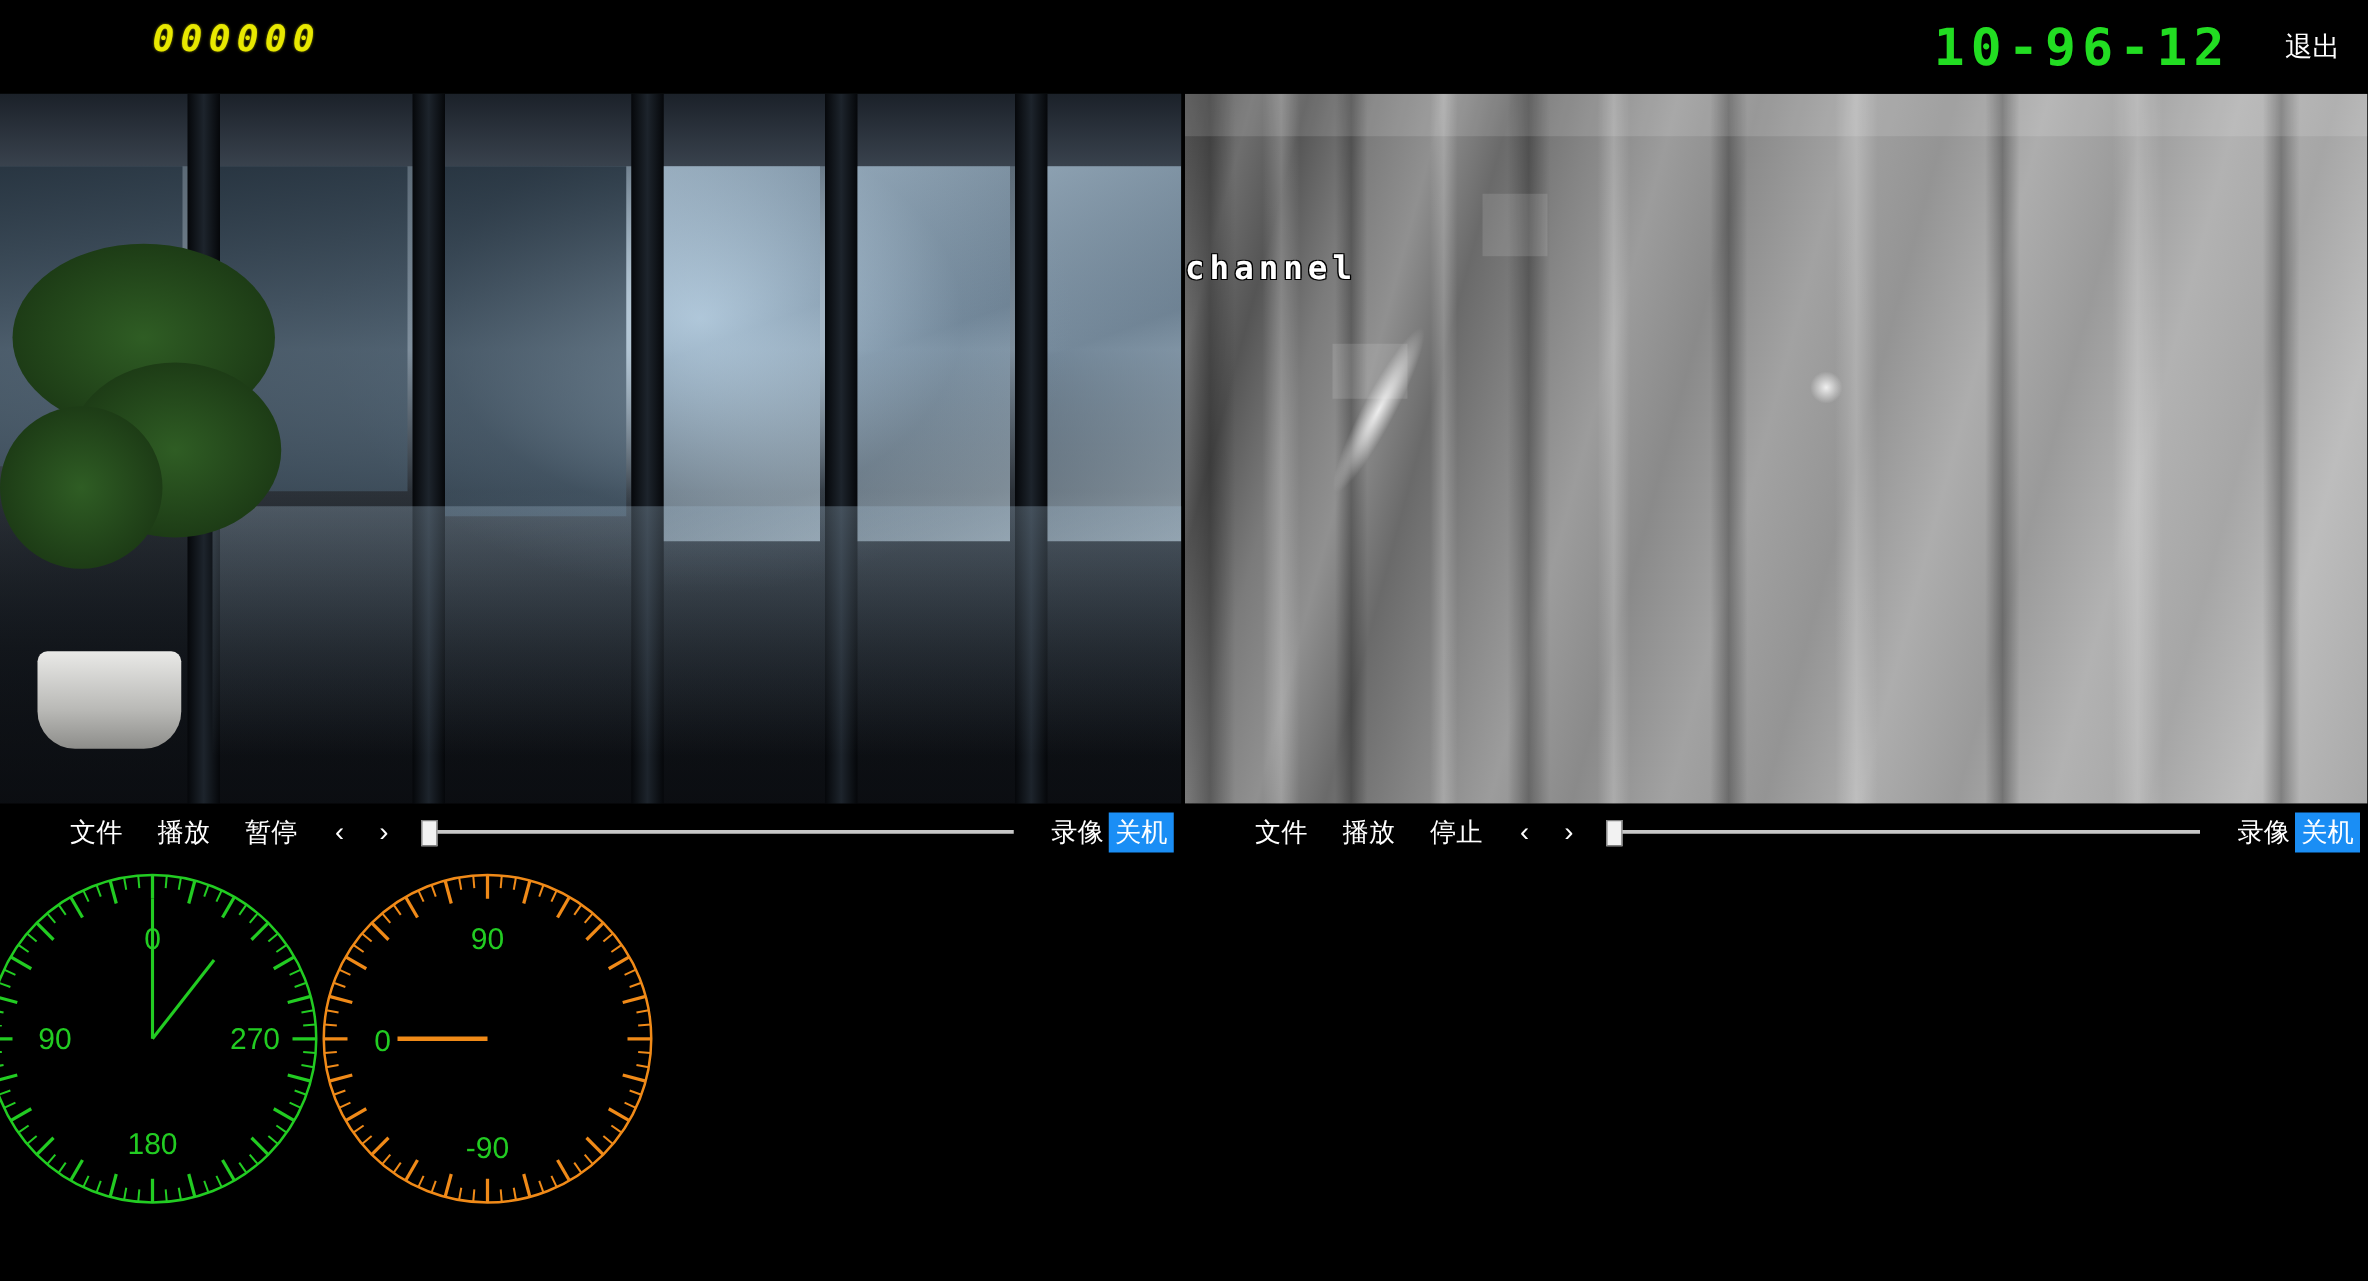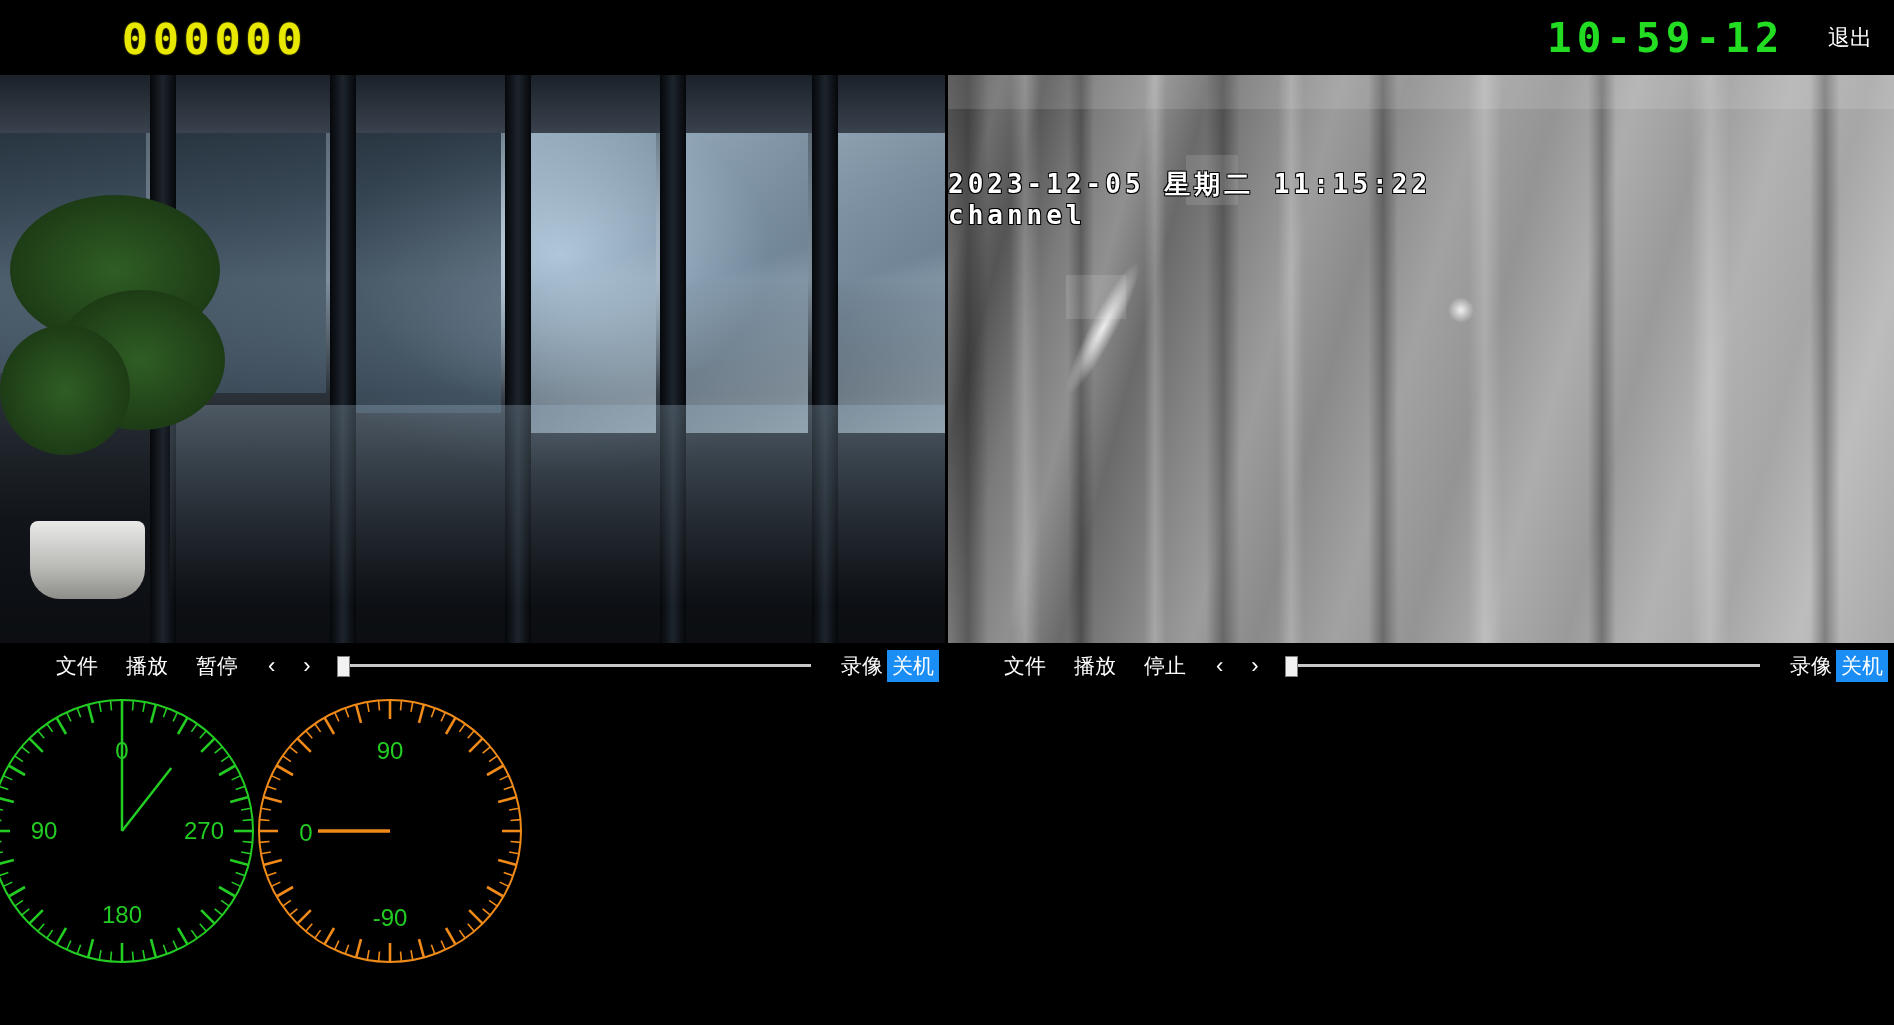--- a/index.html
+++ b/index.html
@@ -17,23 +17,24 @@
   }
   .seg-display {
     position: absolute;
     font-family: "DejaVu Sans Mono", monospace;
     font-weight: bold;
     letter-spacing: 5px;
     white-space: nowrap;
   }
   .seg-counter {
     left: 122px; top: 14px;
-    font-size: 43px;
+    font-size: 29px;
     color: #e8e800;
     text-shadow: 0 0 2px #999900;
+    font-style: italic;
   }
   .seg-date {
     left: 1253px; top: 14px;
     font-size: 41px;
     color: #e8e800;
   }
   .seg-time {
     left: 1547px; top: 14px;
     font-size: 41px;
     color: #22dd22;
@@ -181,21 +182,21 @@
 
   
   .gauge { position: absolute; text-align: center; }
   .gauge svg { display: block; }
 </style>
 </head>
 <body>
 
 <div class="header">
   <div class="seg-display seg-counter">000000</div>
-  <div class="seg-display seg-time">10-59-12</div>
+  <div class="seg-display seg-time">10-96-12</div>
   <div class="exit-btn">退出</div>
 </div>
 
 <div class="video-row">
 
   <div class="video-pane video-left">
     <div class="scene-left">
       <div class="ceiling-beam"></div>
       <div class="col-dark" style="left:150px"></div>
       <div class="col-dark" style="left:330px"></div>
@@ -230,21 +231,20 @@
       <div class="ir-streak" style="left:742px;width:40px"></div>
       <div class="ir-dark" style="left:862px;width:30px"></div>
       <div class="ir-panel" style="left:0px;top:0px;width:946px;height:34px"></div>
       <div class="ir-panel" style="left:118px;top:200px;width:60px;height:44px"></div>
       <div class="ir-panel" style="left:238px;top:80px;width:52px;height:50px"></div>
       <div class="ir-blob" style="left:80px;top:240px;width:150px;height:26px;transform:rotate(-62deg)"></div>
       <div class="ir-blob" style="left:500px;top:222px;width:26px;height:26px"></div>
     </div>
   </div>
 
-  <div class="osd osd-datetime">2023-12-05  星期二  11:15:22</div>
   <div class="osd osd-channel">channel</div>
 </div>
 
 <div class="player-bar bar-left">
   <div class="pb-item first">文件</div>
   <div class="pb-item">播放</div>
   <div class="pb-item">暂停</div>
   <div class="pb-arrow">‹</div>
   <div class="pb-arrow">›</div>
   <div class="pb-slider">

